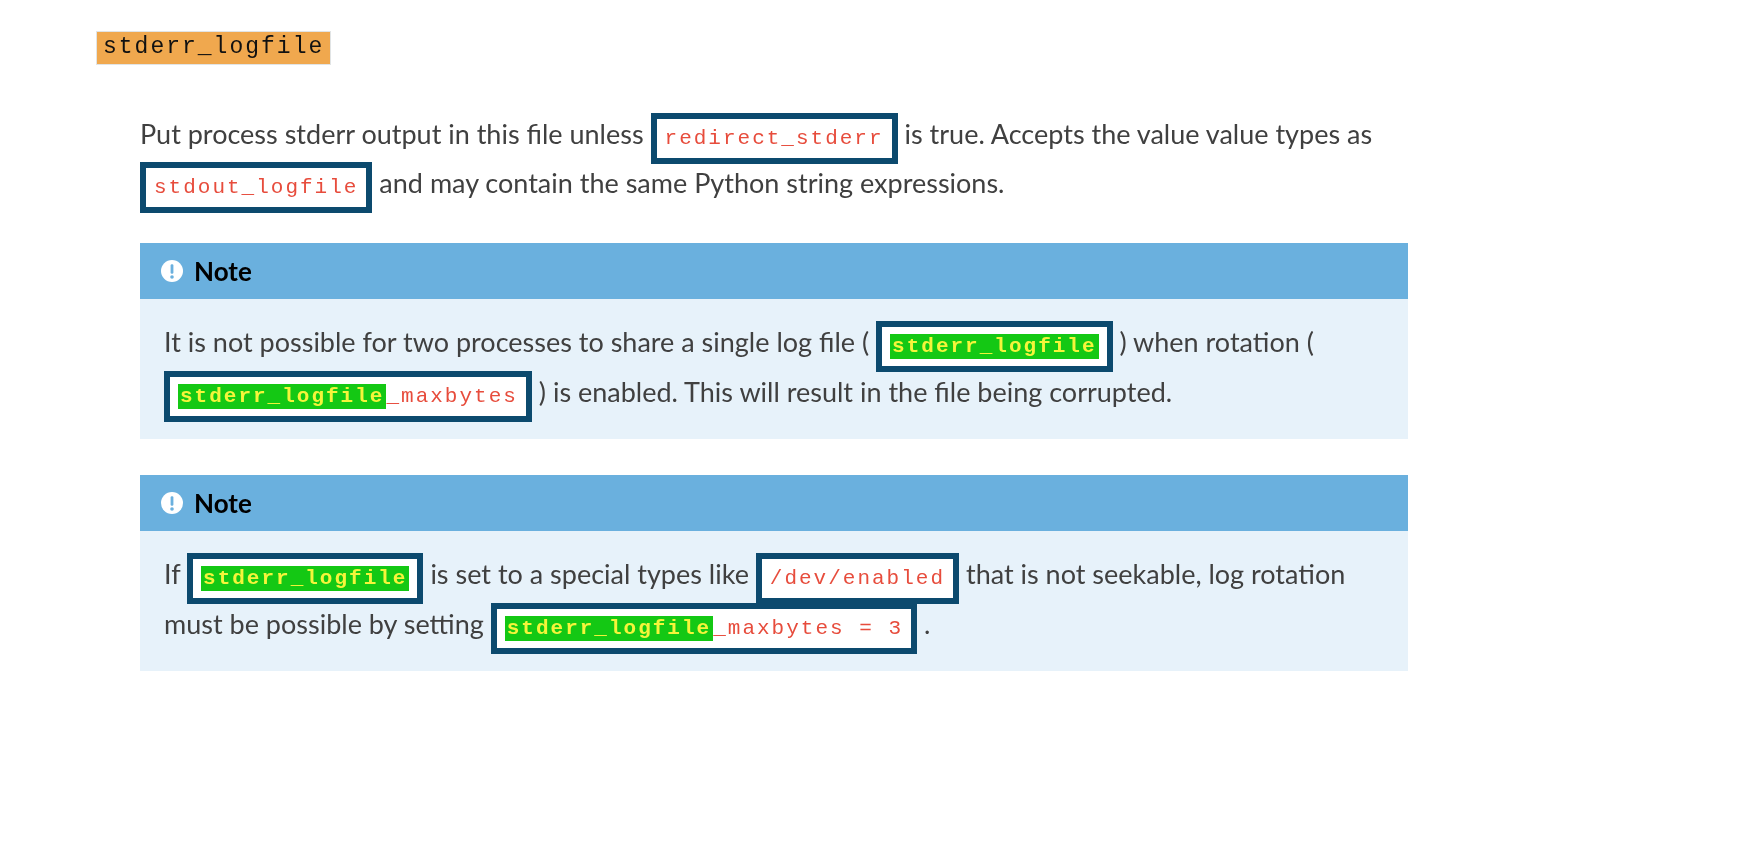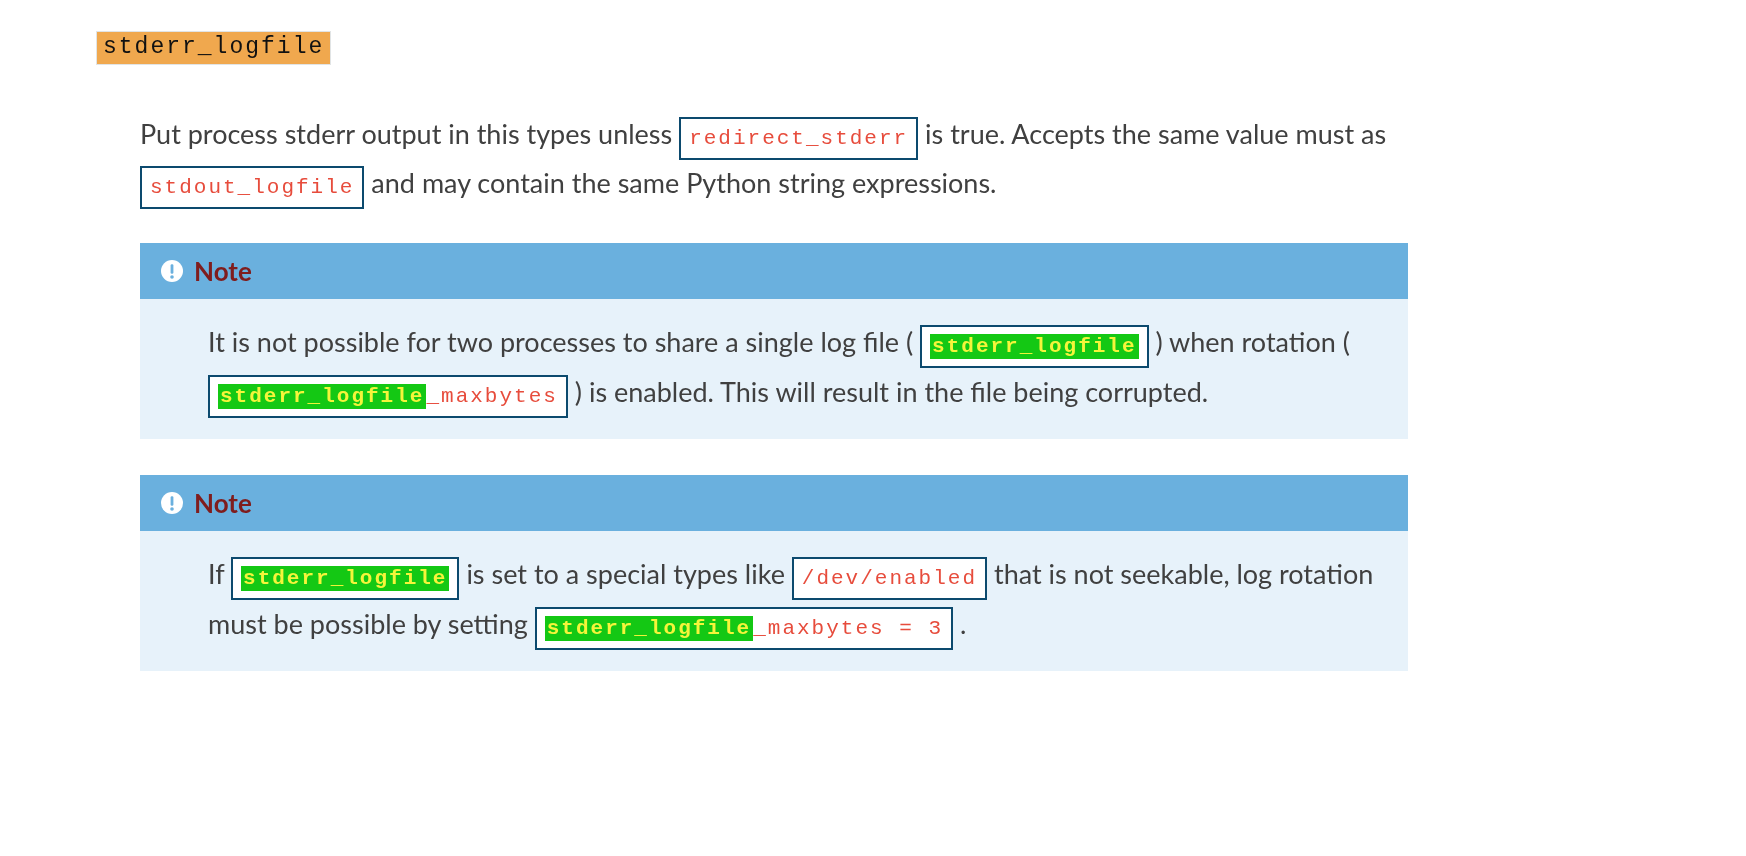--- a/index.html
+++ b/index.html
@@ -41,73 +41,72 @@
     color: #404040;
     margin: 0 0 36px 0;
   }
   
   code.lit {
     font-family: "SFMono-Regular", Consolas, "Liberation Mono", Menlo, monospace;
     font-size: 21px;
     letter-spacing: 2px;
     color: #e74c3c;
     background: #fff;
-    border: 2px solid #0c4a6e;
+    border: 6px solid #0c4a6e;
     padding: 8px 8px;
     white-space: pre;
   }
   
   .hl {
     background: #14c814;
     color: #f5f53a;
     font-weight: 700;
     padding: 1px 2px;
   }
   
   .admonition {
     margin: 0 0 36px 0;
     background: #e7f2fa;
   }
   .admonition-title {
     background: #6ab0de;
-    color: #7f1d1d;
+    color: #000000;
     font-size: 26px;
     font-weight: 700;
     padding: 12px 20px 12px 20px;
     display: flex;
     align-items: center;
     gap: 10px;
   }
   .admonition-title .icon {
     display: inline-flex;
     align-items: center;
   }
   .admonition-body {
     padding: 18px 24px 22px 24px;
     font-size: 27px;
     line-height: 1.85;
     color: #404040;
-    margin-left: 44px;
   }
 </style>
 </head>
 <body>
 
 <div class="page">
 
   <div class="dt-wrap">
     <span class="dt-code">stderr_logfile</span>
   </div>
 
   <div class="dd">
 
     <p class="para">
-      <span>Put process stderr output in this types unless </span>
+      <span>Put process stderr output in this file unless </span>
       <code class="lit">redirect_stderr</code>
-      <span> is true. Accepts the same value must as </span>
+      <span> is true. Accepts the value value types as </span>
       <code class="lit">stdout_logfile</code>
       <span> and may contain the same Python string expressions.</span>
     </p>
 
     <div class="admonition">
       <div class="admonition-title">
         <span class="icon">
           <svg width="24" height="24" viewBox="0 0 24 24" fill="#fff" aria-hidden="true">
             <circle cx="12" cy="12" r="11" fill="#fff"></circle>
             <rect x="10.6" y="5.2" width="2.8" height="9.5" rx="1.2" fill="#6ab0de"></rect>

